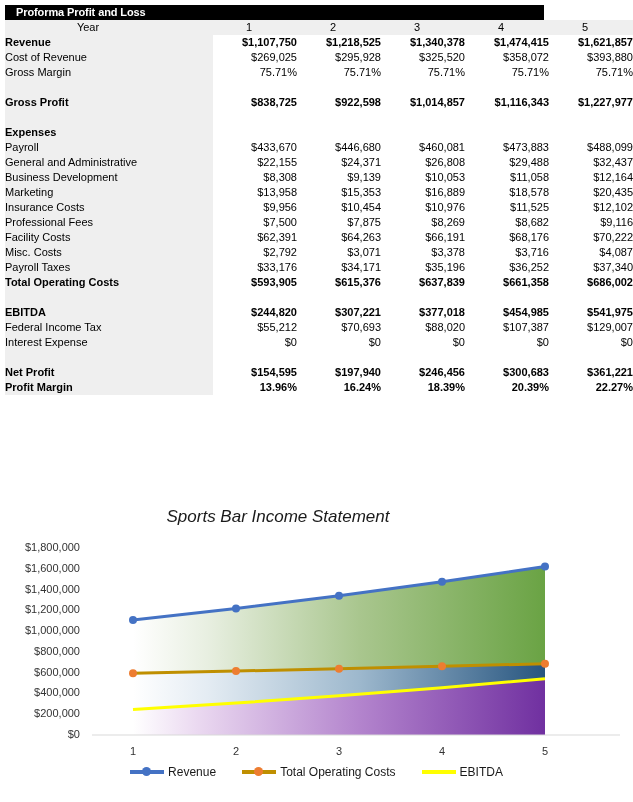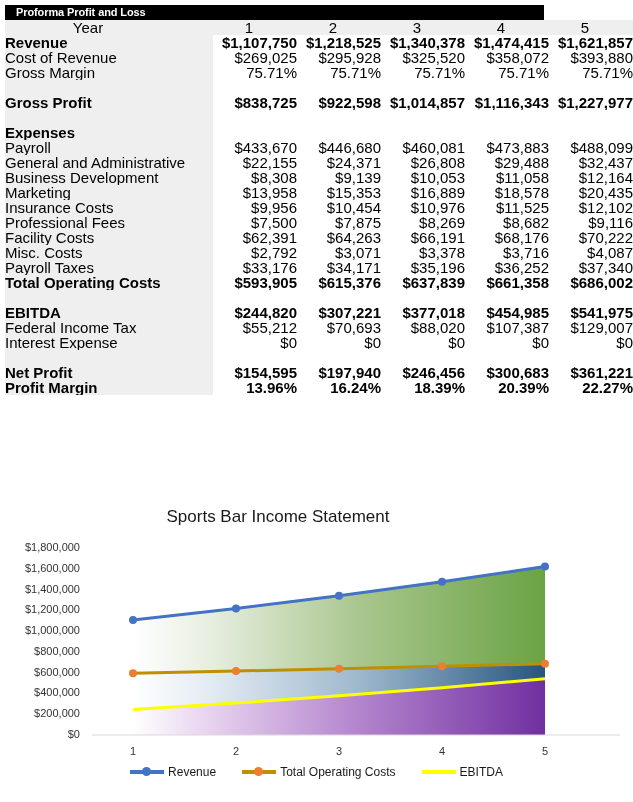--- a/index.html
+++ b/index.html
@@ -33,21 +33,21 @@
     margin: 5px 0 0 5px;
     width: 539px;
     box-sizing: border-box;
     letter-spacing: -0.1px;
   }
   table.pl {
     border-collapse: collapse;
     table-layout: fixed;
     width: 628px;
     margin-left: 5px;
-    font-size: 15px;
+    font-size: 11px;
   }
   table.pl col.c-label { width: 208px; }
   table.pl col.c-yr    { width: 84px;  }
   table.pl td {
     height: 15px;
     line-height: 15px;
     padding: 0;
     vertical-align: middle;
     white-space: nowrap;
     overflow: hidden;
@@ -87,20 +87,21 @@
     background: #ffffff;
   }
   .chart-title {
     position: absolute;
     left: 0; top: 10px;
     width: 556px;
     text-align: center;
     font-size: 17px;
     color: #1a1a1a;
     font-family: "Liberation Sans", sans-serif;
+    font-style: italic;
   }
   .ylabels {
     position: absolute;
     left: 0;
     top: 42px;
     width: 92px;
     text-align: right;
     font-size: 11px;
     color: #333333;
   }

